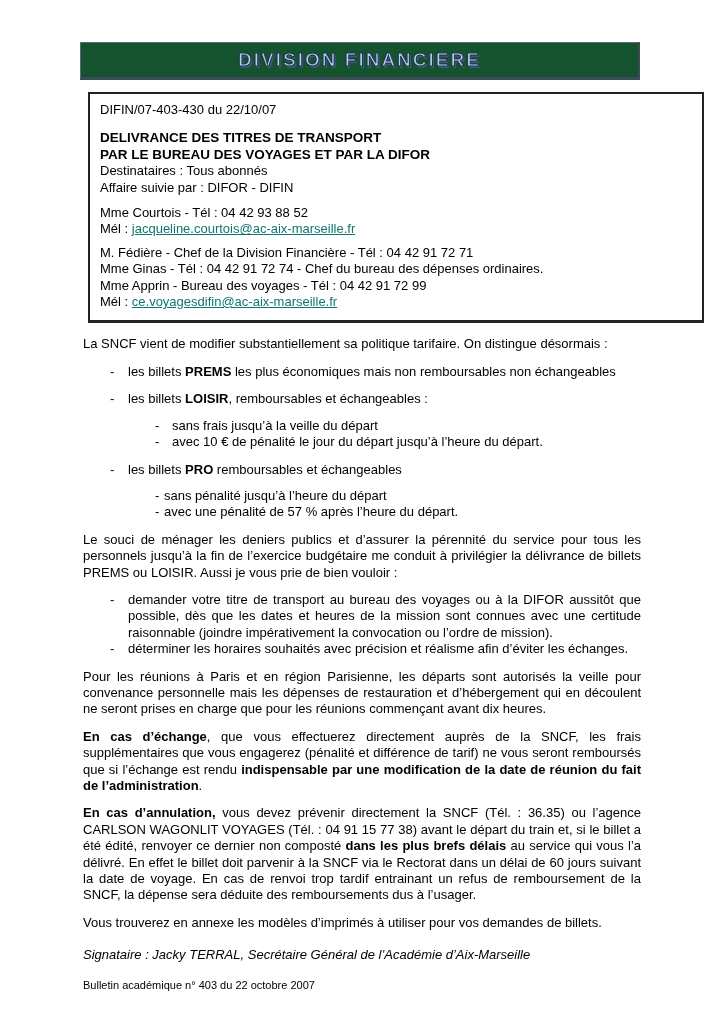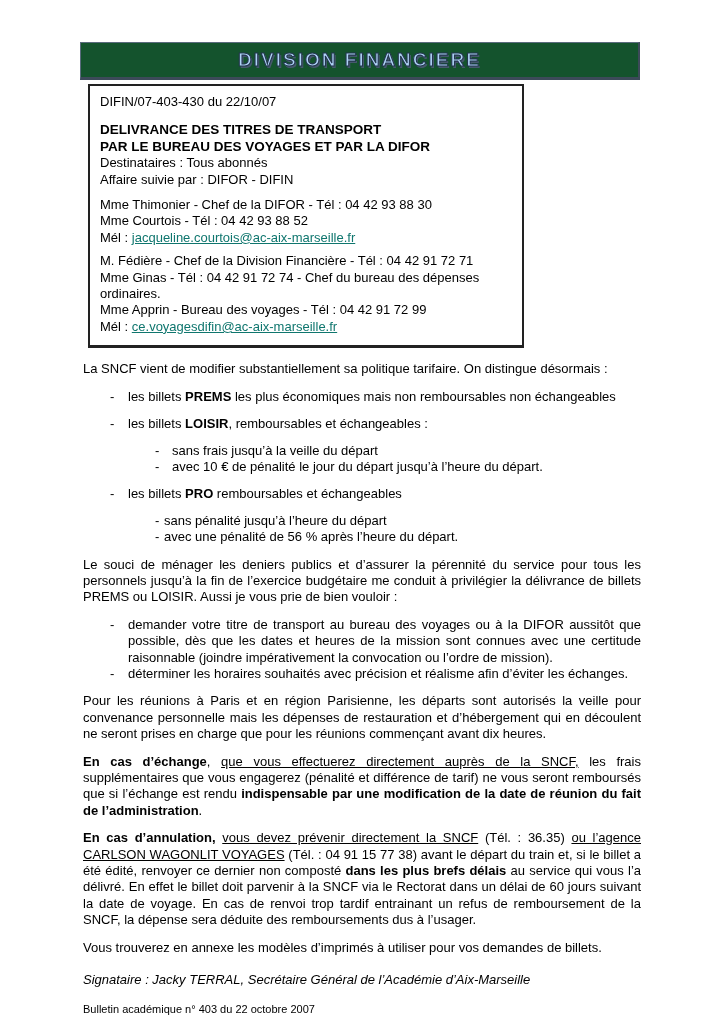--- a/index.html
+++ b/index.html
@@ -27,22 +27,22 @@
     display:flex; align-items:center; justify-content:center;
   }
   .banner-text {
     font-size:19px; font-weight:bold; letter-spacing:2px;
     color:#AFD2F6;
     -webkit-text-stroke:1.1px #23364e;
     text-shadow:1.5px 1.5px 0 #46586d;
   }
   
   .infobox {
-    margin-left:5px; margin-top:4px;
-    width:436px;
+    margin-left:5px; margin-top:12px;
+    width:616px;
     box-sizing:border-box;
     border:2px solid #222;
     border-bottom:3px solid #222;
     padding:8px 12px 10px 10px;
   }
   .infobox p { margin:0; }
   .doc-title { margin-top:12px; text-align:left; font-weight:bold; font-size:13.5px; }
   .destinataires { margin-top:14px; }
   .affaire { margin-top:17px; }
   .contact-group-1 { margin-top:9px; }
@@ -56,21 +56,21 @@
   .li .dash { flex:0 0 auto; }
   .li .txt { flex:1 1 auto; }
   .l1 { padding-left:27px; }
   .l1 .dash { width:18px; }
   .l2 { padding-left:72px; }
   .l2 .dash { width:17px; }
   .l2b { padding-left:72px; }
   .l2b .dash { width:9px; }
   .sublist { margin-top:10px; }
   b { font-weight:bold; }
-  .u { text-decoration:underline; }
+  .u { }
   .signature { margin-top:16px; font-style:italic; }
   .footer { margin-top:12px; font-size:11px; }
 </style>
 </head>
 <body>
 
 <div class="page">
 
   <div class="banner">
     <span class="banner-text">DIVISION FINANCIERE</span>
@@ -79,21 +79,20 @@
   <div class="infobox">
     <p>DIFIN/07-403-430 du 22/10/07</p>
     <div class="doc-title">
       <div>DELIVRANCE DES TITRES DE TRANSPORT</div>
       <div>PAR LE BUREAU DES VOYAGES ET PAR LA DIFOR</div>
     </div>
     <p class="destinataires">Destinataires : Tous abonnés</p>
     <p class="affaire">Affaire suivie par : DIFOR - DIFIN</p>
 
     <div class="contact-group-1">
-      <div>Mme Thimonier - Chef de la DIFOR - Tél : 04 42 93 88 30</div>
       <div>Mme Courtois - Tél : 04 42 93 88 52</div>
       <div>
         <span>Mél : </span><a class="link">jacqueline.courtois@ac-aix-marseille.fr</a>
       </div>
     </div>
 
     <div class="contact-group-2">
       <div>M. Fédière -  Chef de la Division Financière - Tél : 04 42 91 72 71</div>
       <div>Mme Ginas - Tél : 04 42 91 72 74 - Chef du bureau des dépenses ordinaires.</div>
       <div>Mme Apprin - Bureau des voyages - Tél : 04 42 91 72 99</div>
@@ -133,21 +132,21 @@
       <span class="txt"><span>les billets </span><b>PRO</b><span> remboursables et échangeables</span></span>
     </div>
 
     <div class="sublist">
       <div class="li l2b">
         <span class="dash">-</span>
         <span class="txt">sans pénalité jusqu’à l’heure du départ</span>
       </div>
       <div class="li l2b">
         <span class="dash">-</span>
-        <span class="txt">avec une pénalité de 56 % après l’heure du départ.</span>
+        <span class="txt">avec une pénalité de 57 % après l’heure du départ.</span>
       </div>
     </div>
 
     <p class="block just">Le souci de ménager les deniers publics et d’assurer la pérennité du service pour tous les personnels jusqu’à la fin de l’exercice budgétaire me conduit à privilégier la délivrance de billets PREMS ou LOISIR. Aussi je vous prie de bien vouloir :</p>
 
     <div class="block">
       <div class="li l1">
         <span class="dash">-</span>
         <span class="txt just">demander votre titre de transport au bureau des voyages ou à la DIFOR aussitôt que possible, dès que les dates et heures de la mission sont connues avec une certitude raisonnable (joindre impérativement la convocation ou l’ordre de mission).</span>
       </div>

